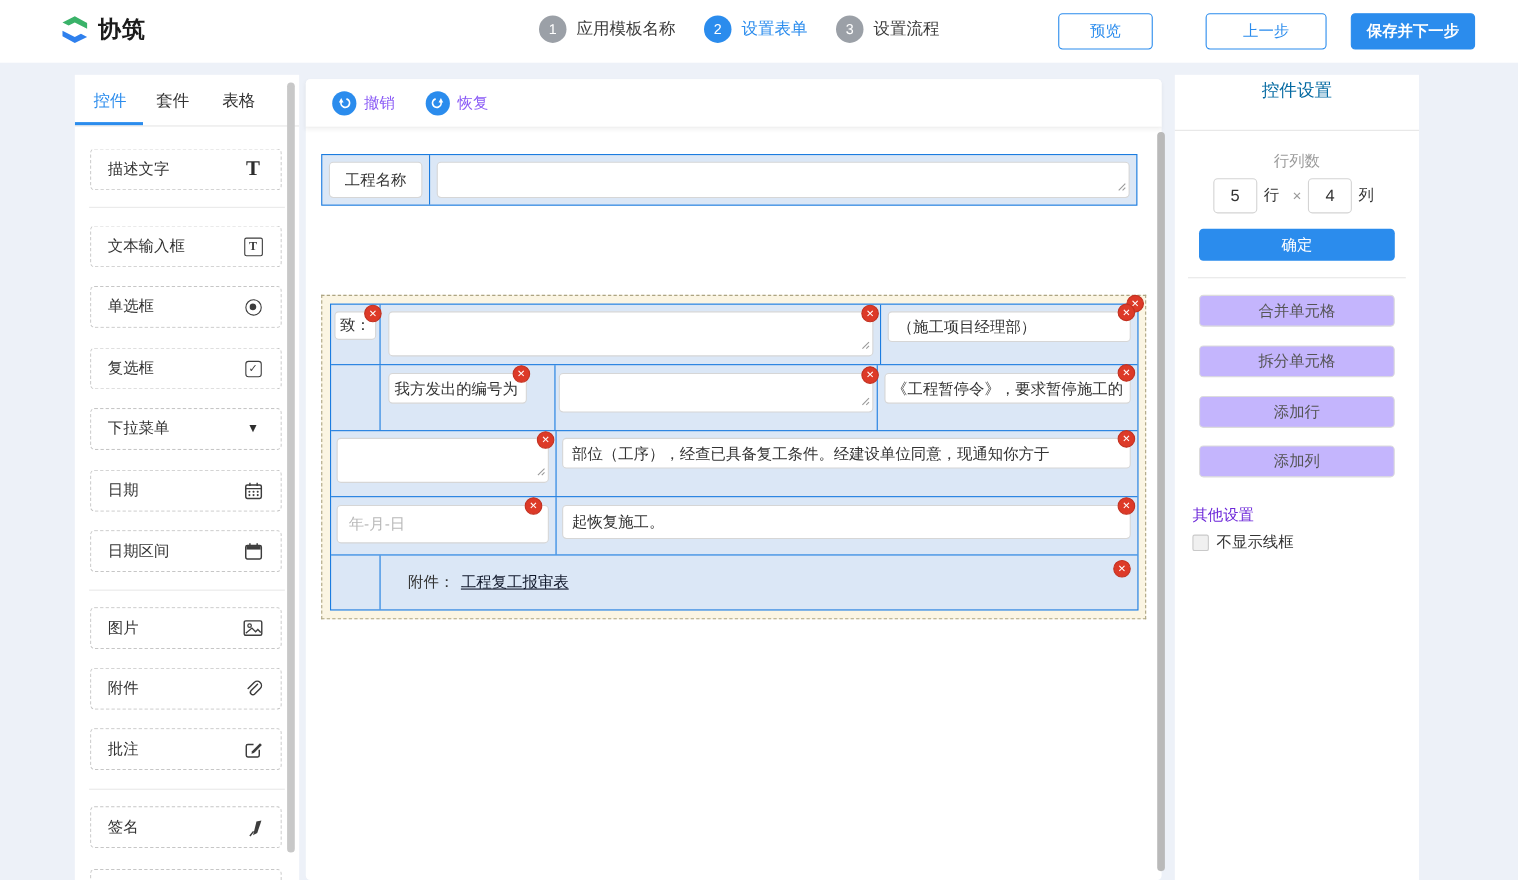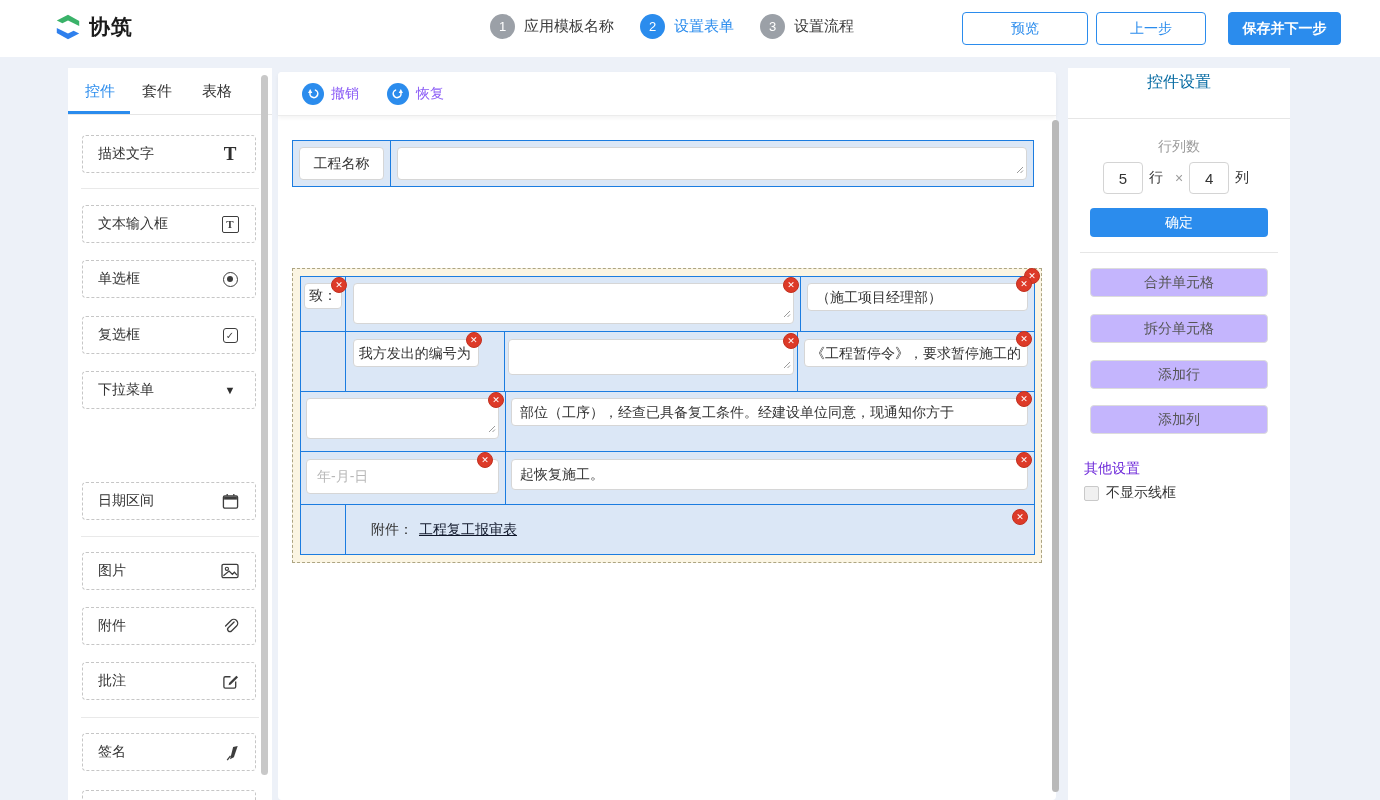--- a/index.html
+++ b/index.html
@@ -109,21 +109,21 @@
       <div class="step active">
         <span class="step-circle">2</span>
         <span class="step-label">设置表单</span>
       </div>
       <div class="step">
         <span class="step-circle">3</span>
         <span class="step-label">设置流程</span>
       </div>
     </div>
 
-    <div class="btn btn-outline" style="left:962px; width:126px;">预览</div>
+    <div class="btn btn-outline" style="left:962px; width:86px;">预览</div>
     <div class="btn btn-outline" style="left:1096px; width:110px;">上一步</div>
     <div class="btn btn-solid" style="left:1228px; width:113px;">保存并下一步</div>
   </div>
 
   <div class="side">
     <span class="tab active" style="left:17px;">控件</span>
     <span class="tab" style="left:74px;">套件</span>
     <span class="tab" style="left:134px;">表格</span>
     <div class="tab-underline"></div>
     <div class="tabs-divider"></div>
@@ -155,20 +155,39 @@
       <span class="sicon">
           <span class="icheck">✓</span>
         </span>
     </div>
 
     <div class="sitem" style="top:303px;">
       <span class="slabel">下拉菜单</span>
       <span class="sicon itri">▼</span>
     </div>
 
+    <div class="sitem" style="top:359px;">
+      <span class="slabel">日期</span>
+      <span class="sicon">
+        <svg width="17" height="17" viewBox="0 0 18 18" fill="none">
+          <rect x="1.5" y="3" width="15" height="13" rx="1.5" stroke="#3d3d3d" stroke-width="1.4"></rect>
+          <line x1="1.5" y1="6.6" x2="16.5" y2="6.6" stroke="#3d3d3d" stroke-width="1.2"></line>
+          <line x1="5.5" y1="1" x2="5.5" y2="4" stroke="#3d3d3d" stroke-width="1.4"></line>
+          <line x1="12.5" y1="1" x2="12.5" y2="4" stroke="#3d3d3d" stroke-width="1.4"></line>
+          <g fill="#3d3d3d">
+              <circle cx="5" cy="9.6" r="1"></circle>
+              <circle cx="9" cy="9.6" r="1"></circle>
+              <circle cx="13" cy="9.6" r="1"></circle>
+              <circle cx="5" cy="12.8" r="1"></circle>
+              <circle cx="9" cy="12.8" r="1"></circle>
+              <circle cx="13" cy="12.8" r="1"></circle>
+            </g>
+        </svg>
+      </span>
+    </div>
 
     <div class="sitem" style="top:414px;">
       <span class="slabel">日期区间</span>
       <span class="sicon">
         <svg width="17" height="17" viewBox="0 0 18 18" fill="none">
           <rect x="1.5" y="3" width="15" height="13" rx="1.5" stroke="#3d3d3d" stroke-width="1.4"></rect>
           <rect x="2.2" y="3.6" width="13.6" height="3.4" fill="#3d3d3d"></rect>
           <line x1="5.5" y1="1" x2="5.5" y2="3" stroke="#3d3d3d" stroke-width="1.4"></line>
           <line x1="12.5" y1="1" x2="12.5" y2="3" stroke="#3d3d3d" stroke-width="1.4"></line>
         </svg>

